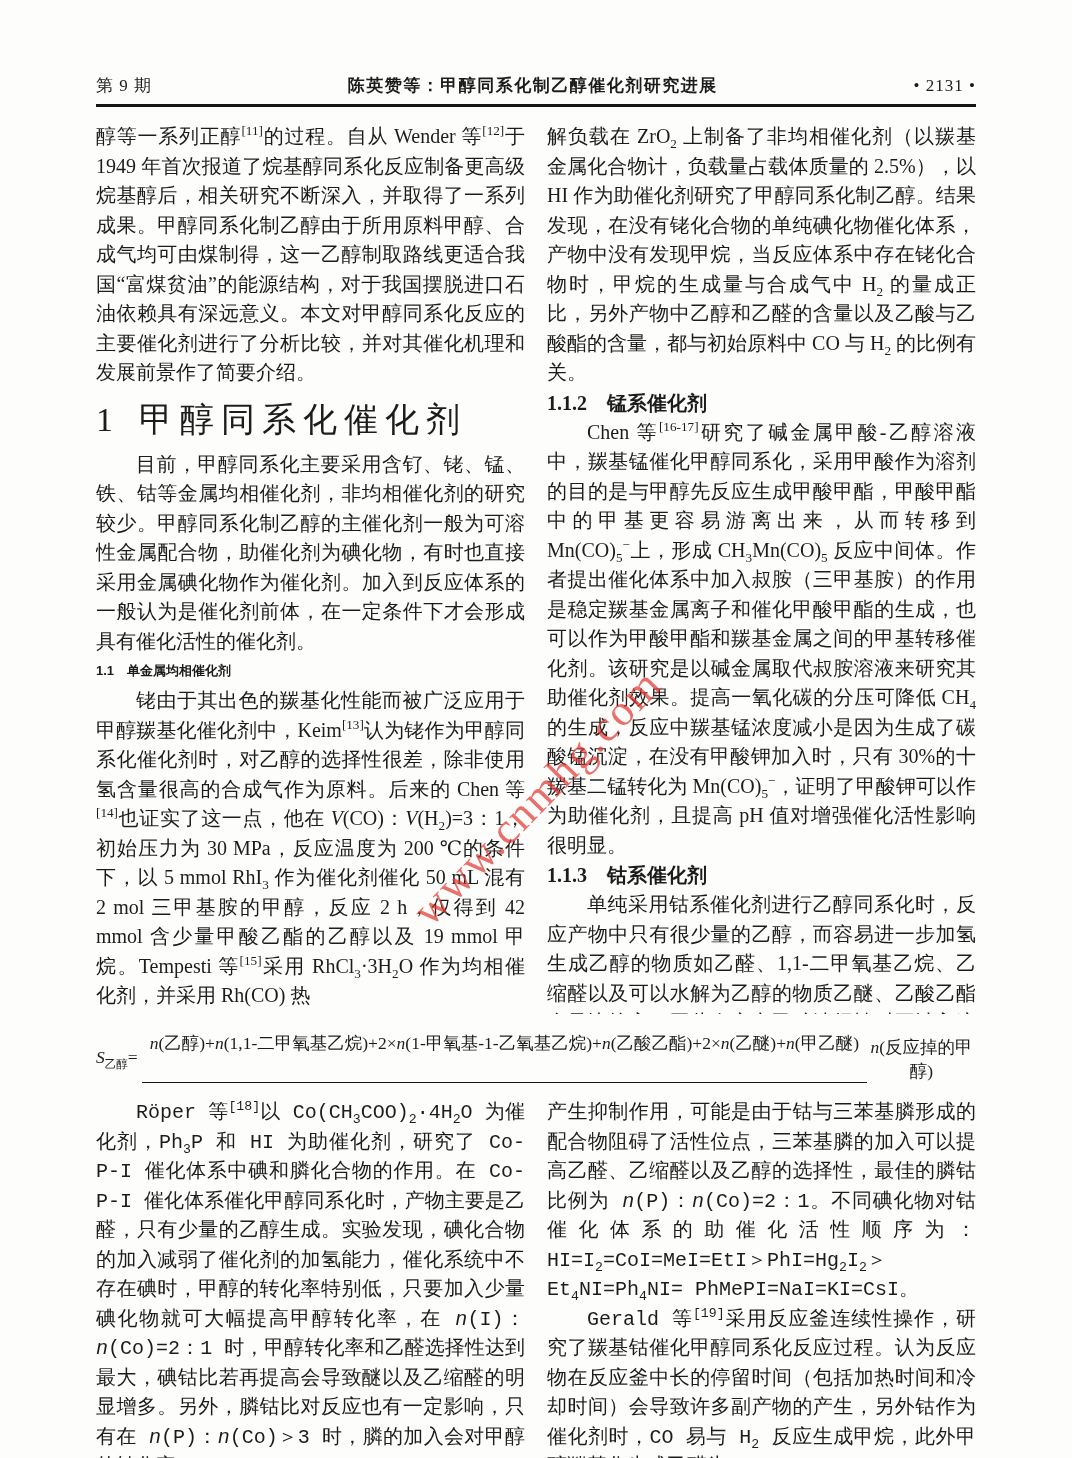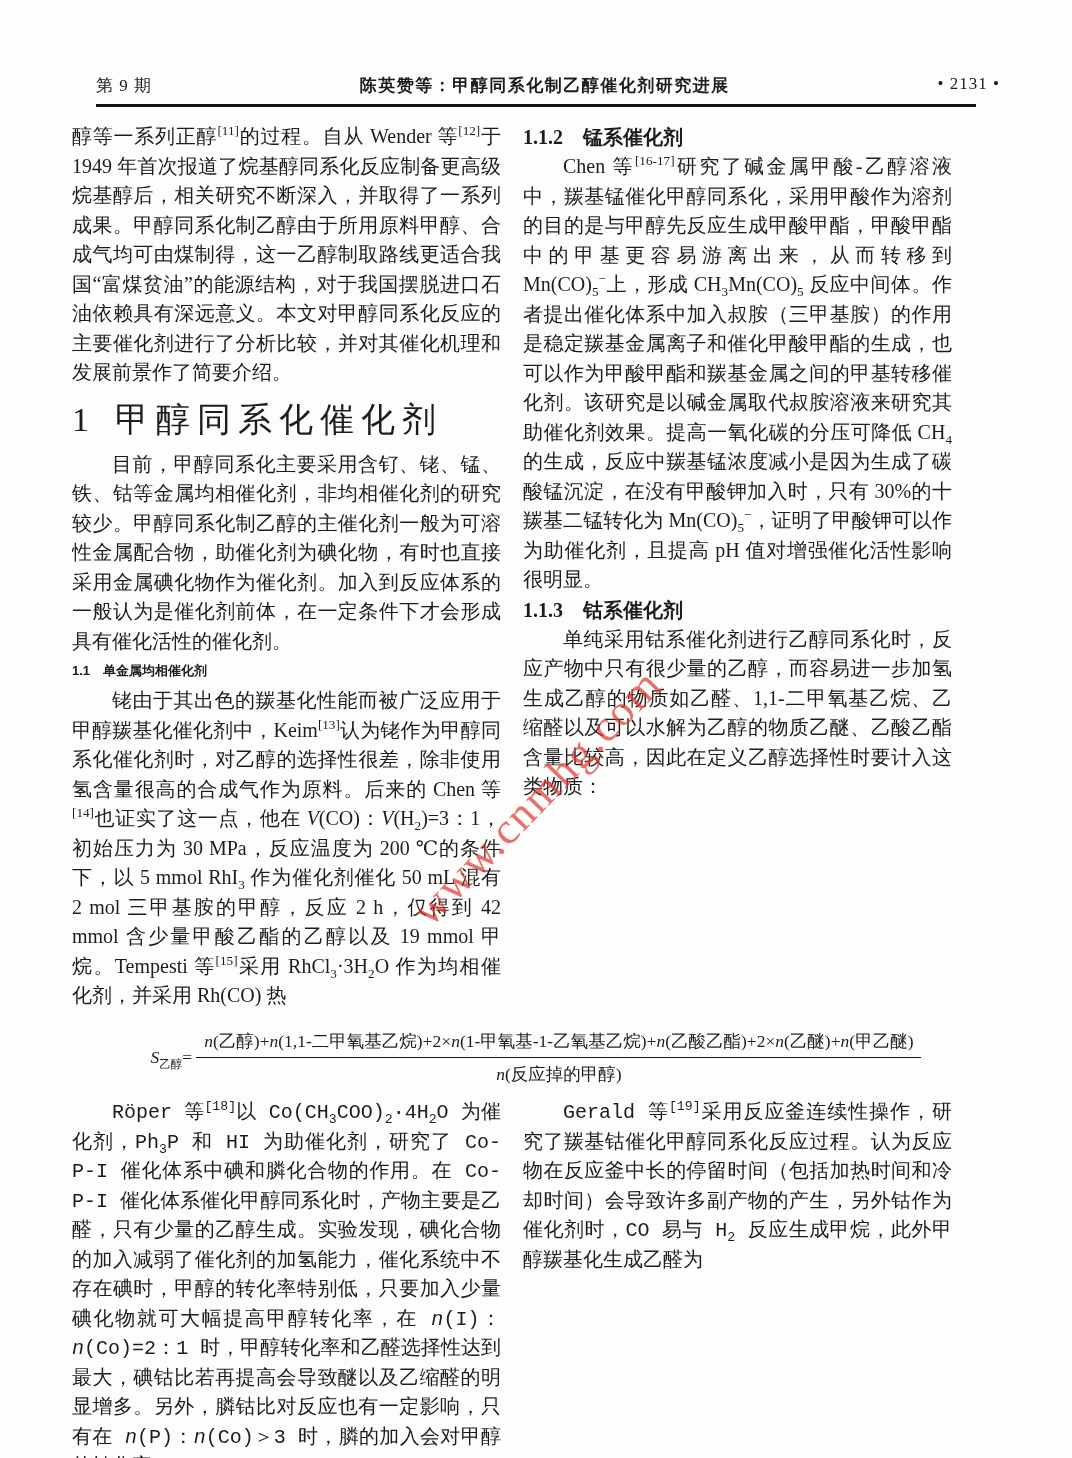--- a/index.html
+++ b/index.html
@@ -8,33 +8,33 @@
     background:#fdfdfb;
     font-family:"Liberation Serif","DejaVu Serif",serif;
     color:#1c1c1c;
     position:relative;
     overflow:hidden;
   }
   .page{position:relative;width:1072px;height:1458px;}
 
   
   .hdr{
-    margin:74px 72px 0 96px;
-    display:flex;justify-content:space-between;align-items:flex-start;
+    margin:74px 96px 0 96px;
+    display:flex;justify-content:space-between;align-items:center;
     font-size:17px;letter-spacing:1px;
   }
   .hdr .mid{letter-spacing:1.5px;font-weight:bold;}
   .hdr-rule{
     margin:7px 96px 0 96px;
     height:3px;background:#151515;
   }
 
   
   .cols{
-    margin:15px 96px 0 72px;
+    margin:15px 96px 0 96px;
     display:flex;gap:22px;
   }
   .cols.top{height:892px;overflow:hidden;}
   .col{width:429px;flex:0 0 429px;}
   p{
     margin:0;
     font-size:20px;line-height:29.5px;
     text-align:justify;text-justify:inter-ideograph;
   }
   p.ind{text-indent:2em;}
@@ -54,21 +54,21 @@
   .h-plain{font-size:20px;line-height:30px;font-weight:bold;}
 
   
   .formula-row{
     margin:10px 96px 8px 96px;
     height:66px;
     display:flex;align-items:center;justify-content:center;
     font-size:17.5px;
   }
   .f-lhs{margin-right:4px;white-space:nowrap;}
-  .frac{display:inline-flex;flex-direction:column;text-align:center;}
+  .frac{display:inline-flex;flex-direction:row;text-align:center;}
   .frac .num{padding:0 8px 4px 8px;border-bottom:1.6px solid #151515;white-space:nowrap;}
   .frac .den{padding-top:4px;}
 
   .cols.bottom{margin-top:8px;font-family:Liberation Mono, monospace;}
 
   
   .watermark{
     position:absolute;left:537px;top:723px;
     transform:translate(-50%,-50%) rotate(-46deg);
     font-size:44px;letter-spacing:2px;white-space:nowrap;
@@ -93,39 +93,41 @@
     <div class="col">
       <p>醇等一系列正醇<sup>[11]</sup>的过程。自从 Wender 等<sup>[12]</sup>于 1949 年首次报道了烷基醇同系化反应制备更高级烷基醇后，相关研究不断深入，并取得了一系列成果。甲醇同系化制乙醇由于所用原料甲醇、合成气均可由煤制得，这一乙醇制取路线更适合我国“富煤贫油”的能源结构，对于我国摆脱进口石油依赖具有深远意义。本文对甲醇同系化反应的主要催化剂进行了分析比较，并对其催化机理和发展前景作了简要介绍。</p>
       <h2 class="sec-heading">
         <span class="sec-num">1</span><span class="sec-title">甲醇同系化催化剂</span>
       </h2>
       <p class="ind">目前，甲醇同系化主要采用含钌、铑、锰、铁、钴等金属均相催化剂，非均相催化剂的研究较少。甲醇同系化制乙醇的主催化剂一般为可溶性金属配合物，助催化剂为碘化物，有时也直接采用金属碘化物作为催化剂。加入到反应体系的一般认为是催化剂前体，在一定条件下才会形成具有催化活性的催化剂。</p>
       <div class="h-bold">1.1　单金属均相催化剂</div>
       <p class="ind">铑由于其出色的羰基化性能而被广泛应用于甲醇羰基化催化剂中，Keim<sup>[13]</sup>认为铑作为甲醇同系化催化剂时，对乙醇的选择性很差，除非使用氢含量很高的合成气作为原料。后来的 Chen 等<sup>[14]</sup>也证实了这一点，他在 <i>V</i>(CO)：<i>V</i>(H<sub>2</sub>)=3：1，初始压力为 30 MPa，反应温度为 200 ℃的条件下，以 5 mmol RhI<sub>3</sub> 作为催化剂催化 50 mL 混有 2 mol 三甲基胺的甲醇，反应 2 h，仅得到 42 mmol 含少量甲酸乙酯的乙醇以及 19 mmol 甲烷。Tempesti 等<sup>[15]</sup>采用 RhCl<sub>3</sub>·3H<sub>2</sub>O 作为均相催化剂，并采用 Rh(CO) 热</p>
     </div>
     <div class="col">
+      <p>解负载在 ZrO<sub>2</sub> 上制备了非均相催化剂（以羰基金属化合物计，负载量占载体质量的 2.5%），以 HI 作为助催化剂研究了甲醇同系化制乙醇。结果发现，在没有铑化合物的单纯碘化物催化体系，产物中没有发现甲烷，当反应体系中存在铑化合物时，甲烷的生成量与合成气中 H<sub>2</sub> 的量成正比，另外产物中乙醇和乙醛的含量以及乙酸与乙酸酯的含量，都与初始原料中 CO 与 H<sub>2</sub> 的比例有关。</p>
       <div class="h-plain">1.1.2　锰系催化剂</div>
       <p class="ind">Chen 等<sup>[16-17]</sup>研究了碱金属甲酸-乙醇溶液中，羰基锰催化甲醇同系化，采用甲酸作为溶剂的目的是与甲醇先反应生成甲酸甲酯，甲酸甲酯中的甲基更容易游离出来，从而转移到 Mn(CO)<sub>5</sub><sup>−</sup>上，形成 CH<sub>3</sub>Mn(CO)<sub>5</sub> 反应中间体。作者提出催化体系中加入叔胺（三甲基胺）的作用是稳定羰基金属离子和催化甲酸甲酯的生成，也可以作为甲酸甲酯和羰基金属之间的甲基转移催化剂。该研究是以碱金属取代叔胺溶液来研究其助催化剂效果。提高一氧化碳的分压可降低 CH<sub>4</sub> 的生成，反应中羰基锰浓度减小是因为生成了碳酸锰沉淀，在没有甲酸钾加入时，只有 30%的十羰基二锰转化为 Mn(CO)<sub>5</sub><sup>−</sup>，证明了甲酸钾可以作为助催化剂，且提高 pH 值对增强催化活性影响很明显。</p>
       <div class="h-plain">1.1.3　钴系催化剂</div>
       <p class="ind">单纯采用钴系催化剂进行乙醇同系化时，反应产物中只有很少量的乙醇，而容易进一步加氢生成乙醇的物质如乙醛、1,1-二甲氧基乙烷、乙缩醛以及可以水解为乙醇的物质乙醚、乙酸乙酯含量比较高，因此在定义乙醇选择性时要计入这类物质：</p>
     </div>
   </div>
 
   <div class="formula-row">
     <span class="f-lhs"><i>S</i><sub>乙醇</sub>=</span>
     <span class="frac">
       <span class="num"><i>n</i>(乙醇)+<i>n</i>(1,1-二甲氧基乙烷)+2×<i>n</i>(1-甲氧基-1-乙氧基乙烷)+<i>n</i>(乙酸乙酯)+2×<i>n</i>(乙醚)+<i>n</i>(甲乙醚)</span>
       <span class="den"><i>n</i>(反应掉的甲醇)</span>
     </span>
   </div>
 
   <div class="cols bottom">
     <div class="col">
       <p class="ind">Röper 等<sup>[18]</sup>以 Co(CH<sub>3</sub>COO)<sub>2</sub>·4H<sub>2</sub>O 为催化剂，Ph<sub>3</sub>P 和 HI 为助催化剂，研究了 Co-P-I 催化体系中碘和膦化合物的作用。在 Co-P-I 催化体系催化甲醇同系化时，产物主要是乙醛，只有少量的乙醇生成。实验发现，碘化合物的加入减弱了催化剂的加氢能力，催化系统中不存在碘时，甲醇的转化率特别低，只要加入少量碘化物就可大幅提高甲醇转化率，在 <i>n</i>(I)：<i>n</i>(Co)=2：1 时，甲醇转化率和乙醛选择性达到最大，碘钴比若再提高会导致醚以及乙缩醛的明显增多。另外，膦钴比对反应也有一定影响，只有在 <i>n</i>(P)：<i>n</i>(Co)＞3 时，膦的加入会对甲醇的转化率</p>
     </div>
     <div class="col">
+      <p>产生抑制作用，可能是由于钴与三苯基膦形成的配合物阻碍了活性位点，三苯基膦的加入可以提高乙醛、乙缩醛以及乙醇的选择性，最佳的膦钴比例为 <i>n</i>(P)：<i>n</i>(Co)=2：1。不同碘化物对钴催化体系的助催化活性顺序为：HI=I<sub>2</sub>=CoI=MeI=EtI＞PhI=Hg<sub>2</sub>I<sub>2</sub>＞Et<sub>4</sub>NI=Ph<sub>4</sub>NI= PhMePI=NaI=KI=CsI。</p>
       <p class="ind">Gerald 等<sup>[19]</sup>采用反应釜连续性操作，研究了羰基钴催化甲醇同系化反应过程。认为反应物在反应釜中长的停留时间（包括加热时间和冷却时间）会导致许多副产物的产生，另外钴作为催化剂时，CO 易与 H<sub>2</sub> 反应生成甲烷，此外甲醇羰基化生成乙醛为</p>
     </div>
   </div>
 
   <div class="watermark">www.cnmhg.com</div>
 
 </div>
 
 </body></html>

